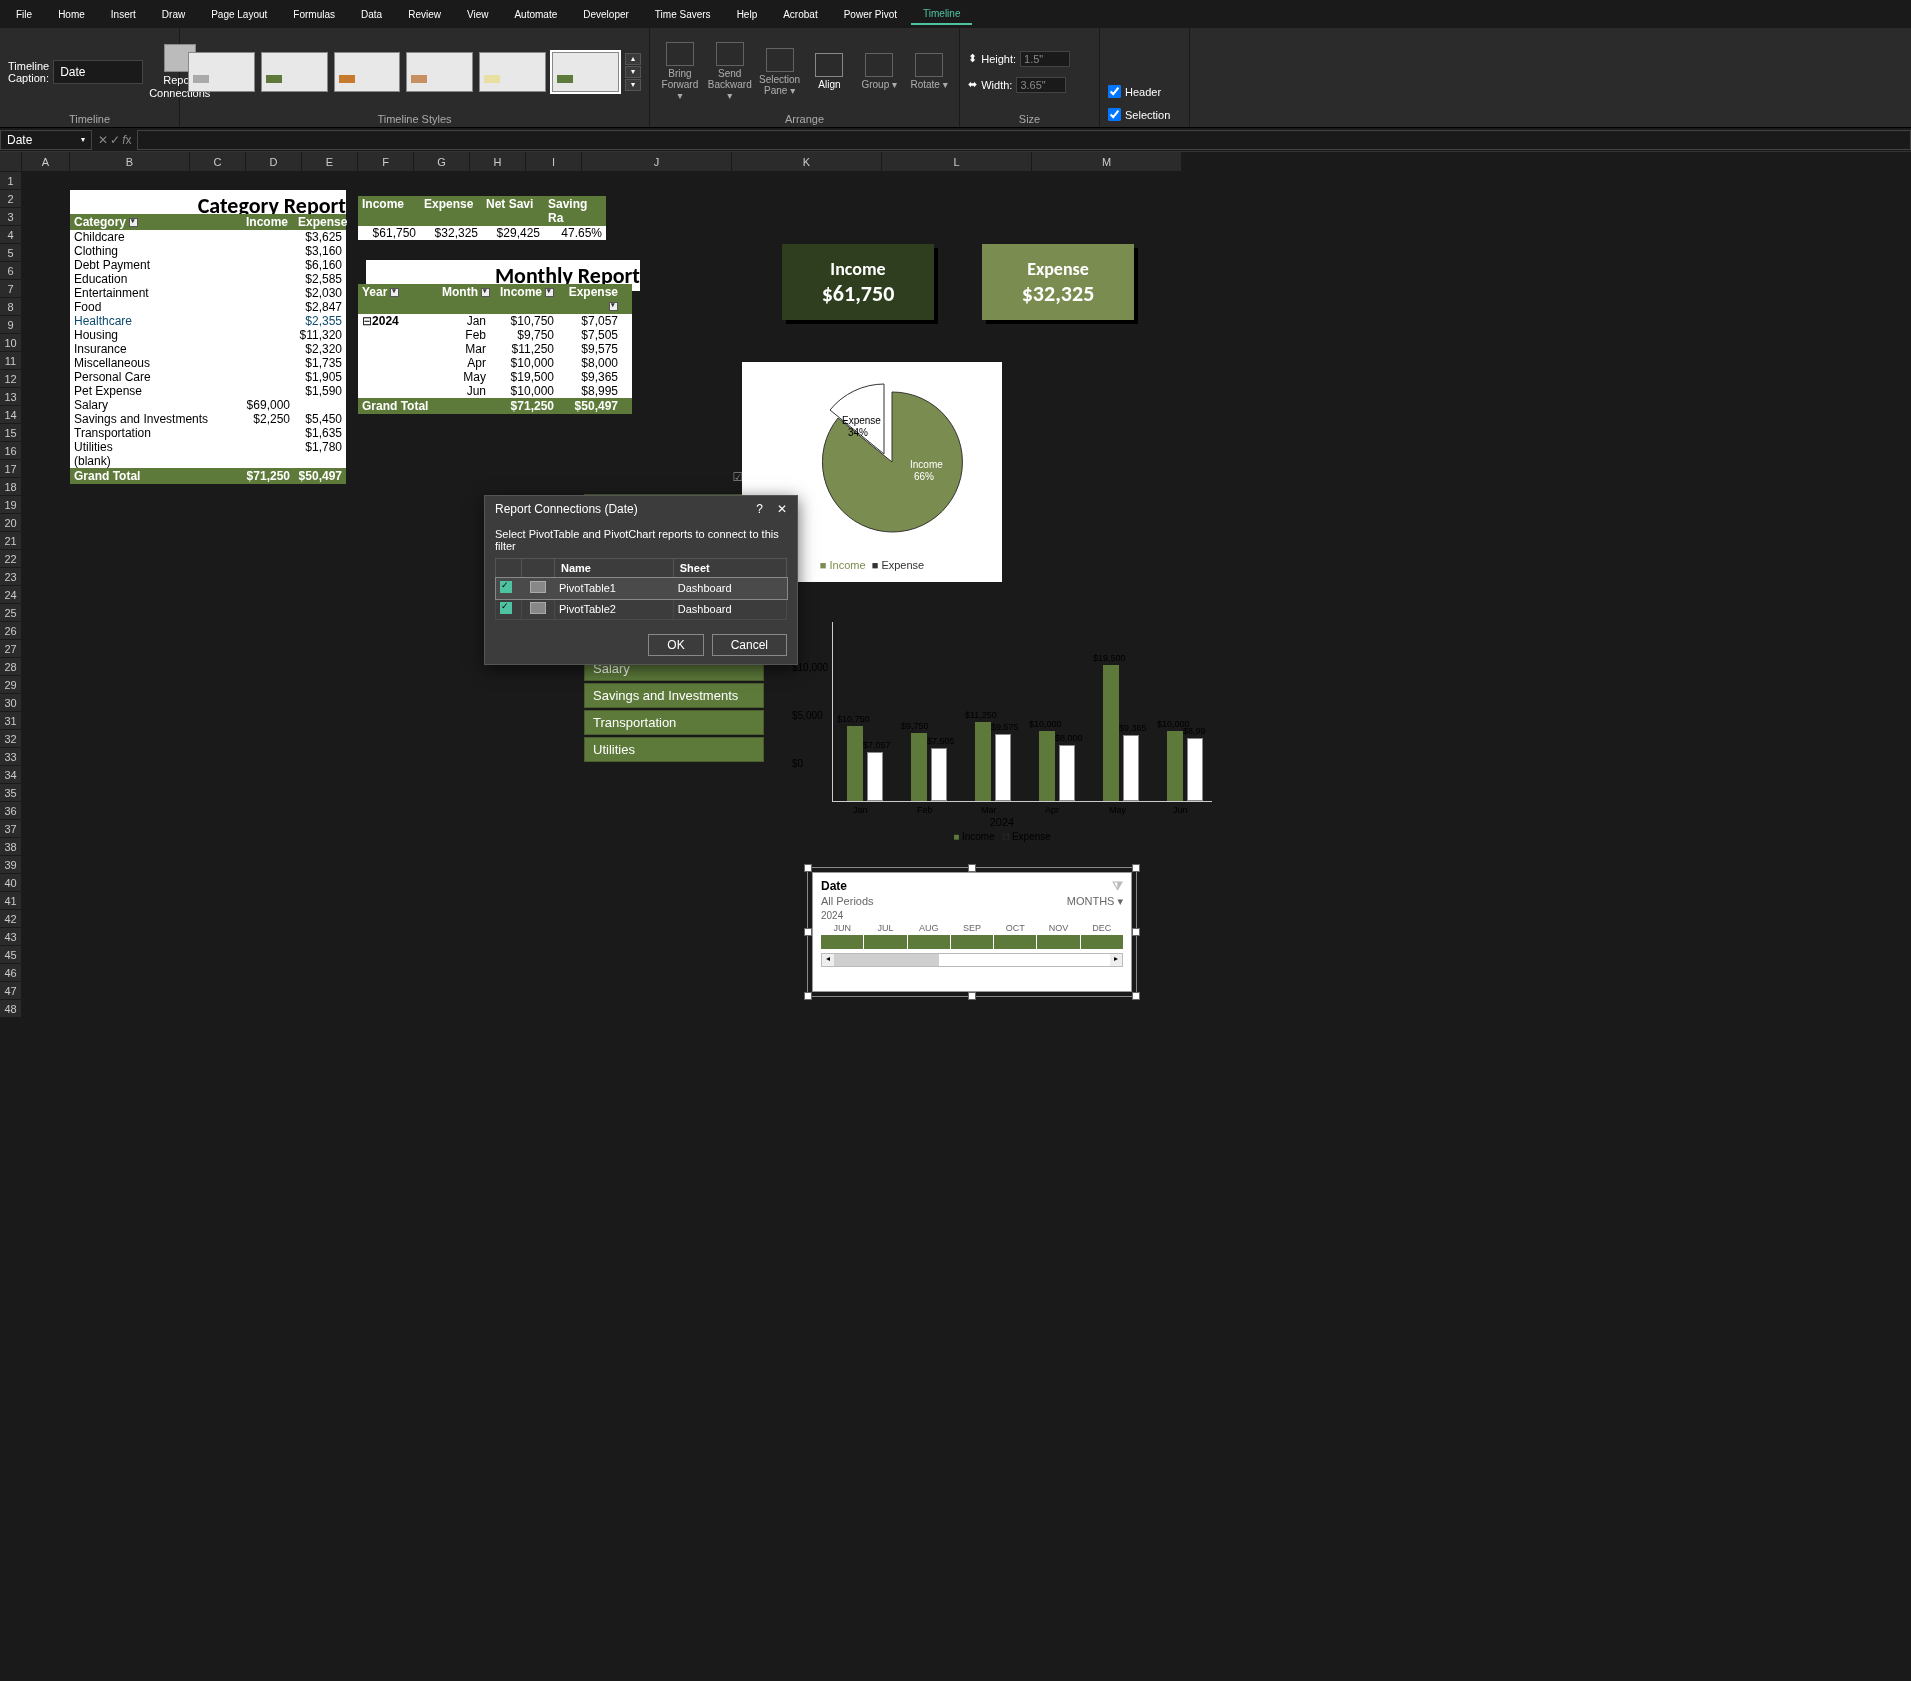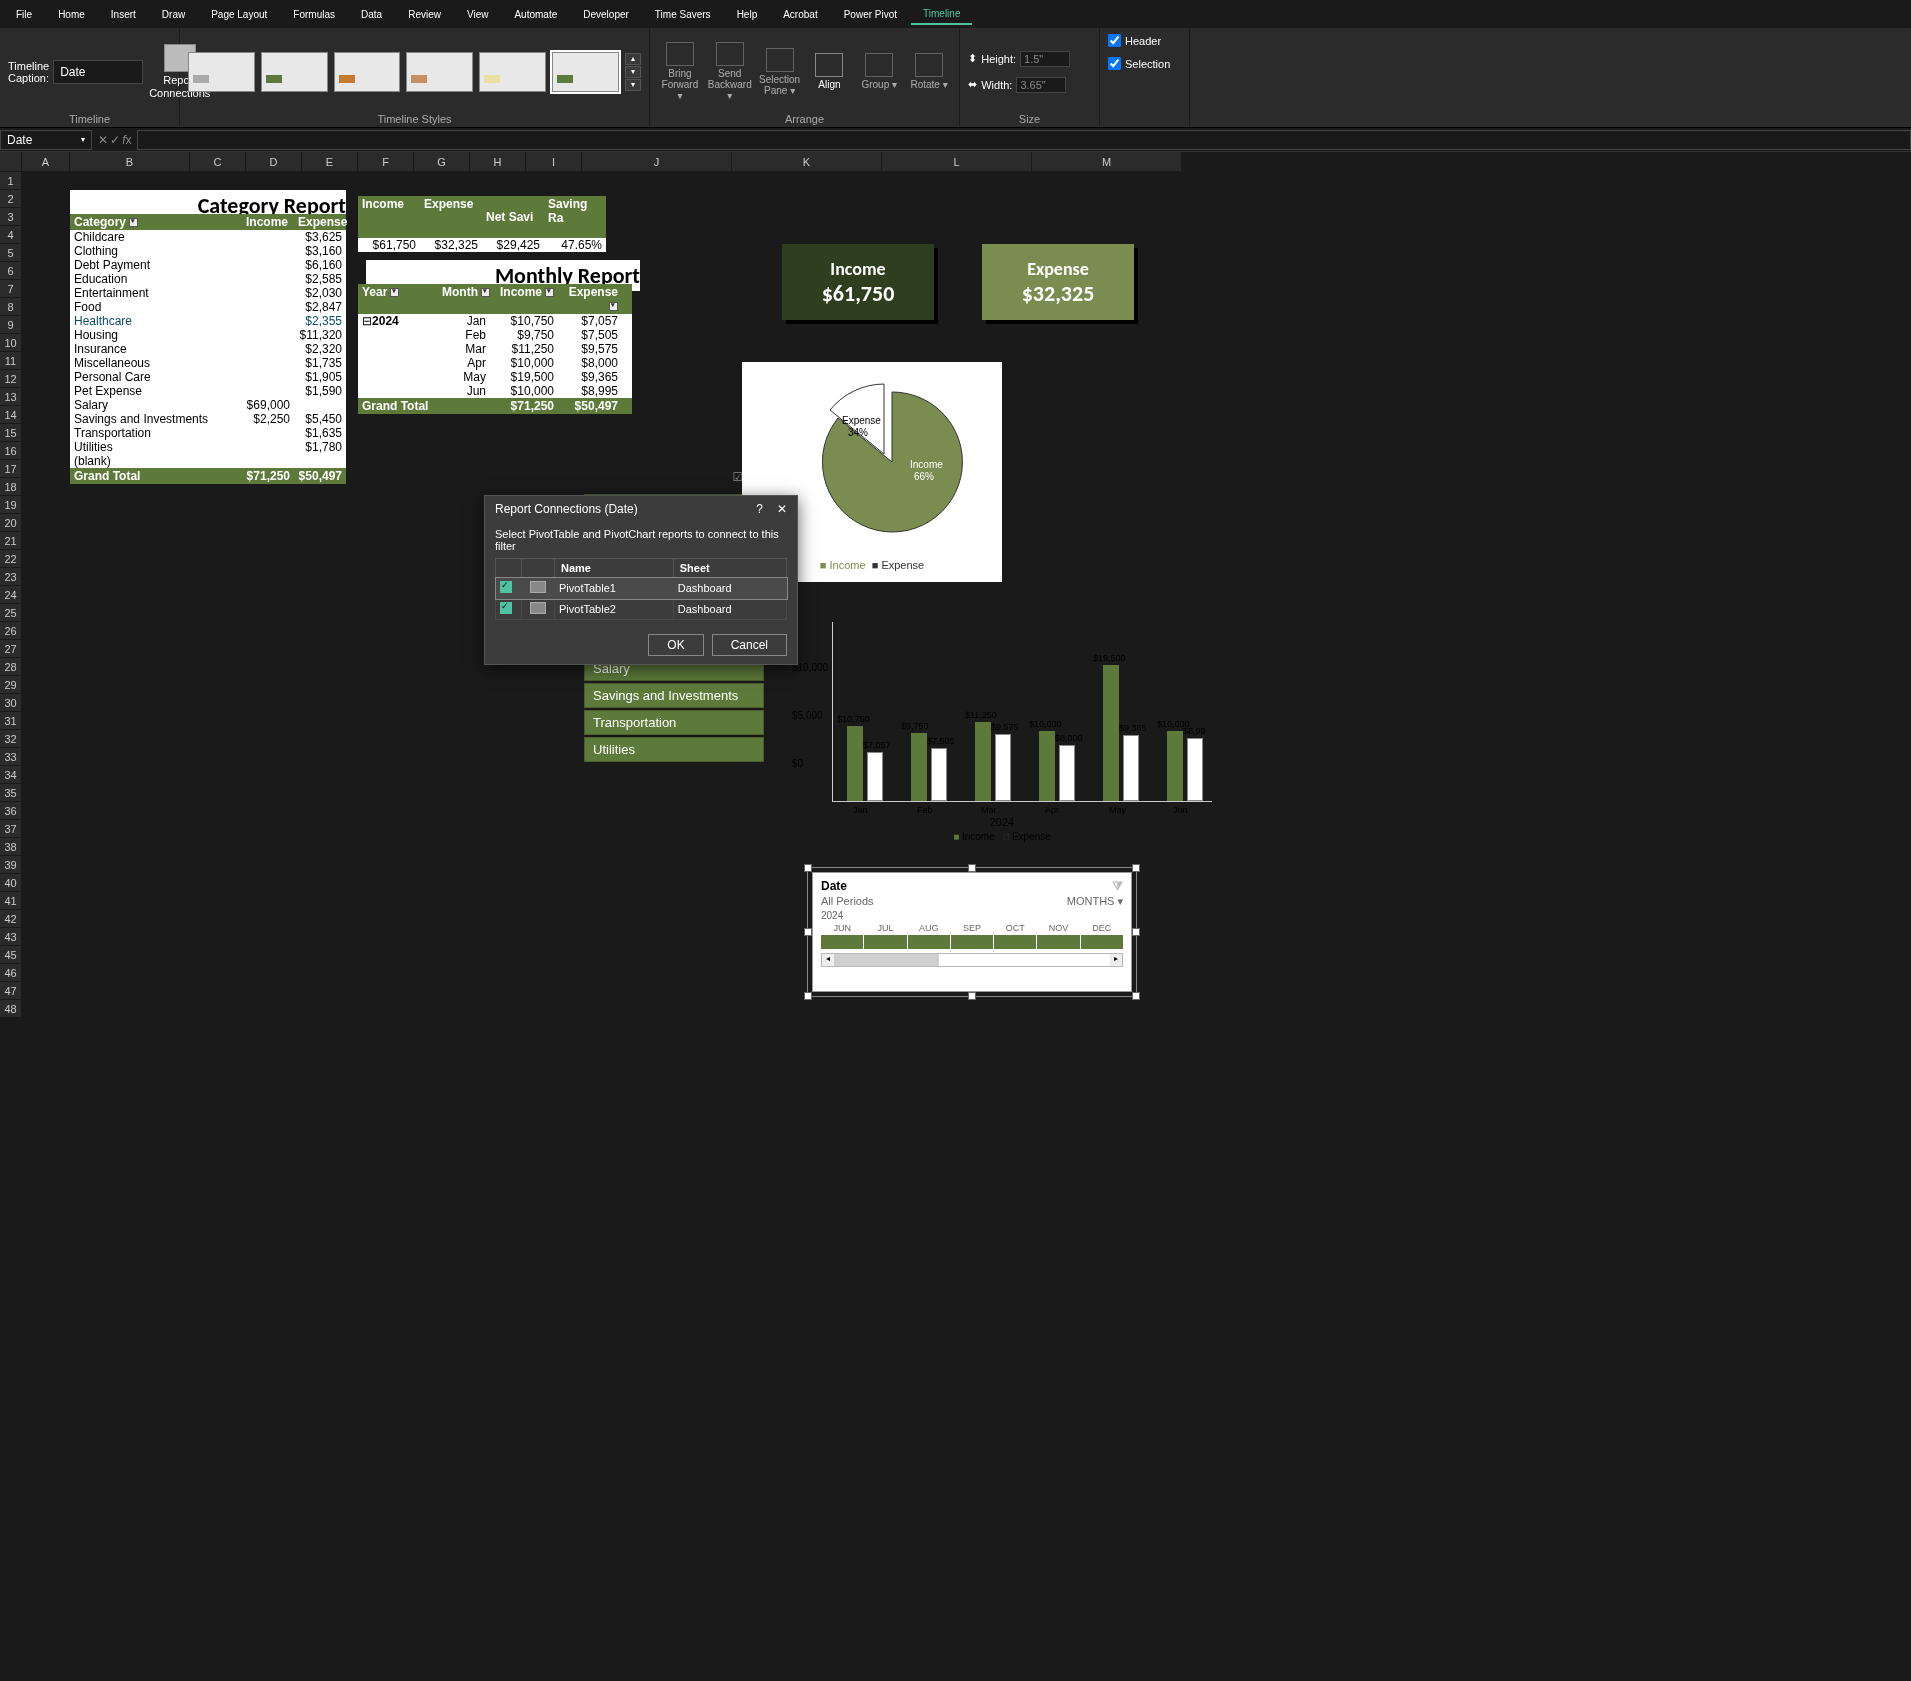--- a/index.html
+++ b/index.html
@@ -225,21 +225,21 @@
         </div>
       <div class="size-row">
           <span>⬌</span>
           <span>Width:</span>
           <input value="3.65&quot;" style="">
         </div>
     </div>
     <div class="ribbon-group-label">Size</div>
   </div>
   <div class="ribbon-group" style="width:90px">
-    <div class="ribbon-group-body" style="flex-direction:column;align-items:flex-start;justify-content:flex-start">
+    <div class="ribbon-group-body" style="flex-direction:column;align-items:flex-start;justify-content:flex-end">
       <label class="chk">
           <input type="checkbox" checked="" style="">
           <span>Header</span>
         </label>
       <label class="chk">
           <input type="checkbox" checked="" style="">
           <span>Selection</span>
         </label>
     </div>
     <div class="ribbon-group-label"></div>
@@ -520,21 +520,21 @@
           <div style="width:172px;padding:1px 4px">Grand Total</div>
           <div style="width:52px;text-align:right;padding:1px 4px">$71,250</div>
           <div style="width:52px;text-align:right;padding:1px 4px">$50,497</div>
         </div>
       </div>
 
     <div id="summary" style="position:absolute; left:336px; top:24px;">
         <div class="hdr-row" style="display:flex">
           <div style="width:62px;padding:1px 4px">Income</div>
           <div style="width:62px;padding:1px 4px">Expense</div>
-          <div style="width:62px;padding:14px 4px">Net Savi</div>
+          <div style="width:62px;padding:1px 4px">Net Savi</div>
           <div style="width:62px;padding:1px 4px">Saving Ra</div>
         </div>
         <div class="white-block" style="display:flex;color:#000">
           <div style="width:62px;text-align:right;padding:0 4px">$61,750</div>
           <div style="width:62px;text-align:right;padding:0 4px">$32,325</div>
           <div style="width:62px;text-align:right;padding:0 4px">$29,425</div>
           <div style="width:62px;text-align:right;padding:0 4px">47.65%</div>
         </div>
       </div>
 

